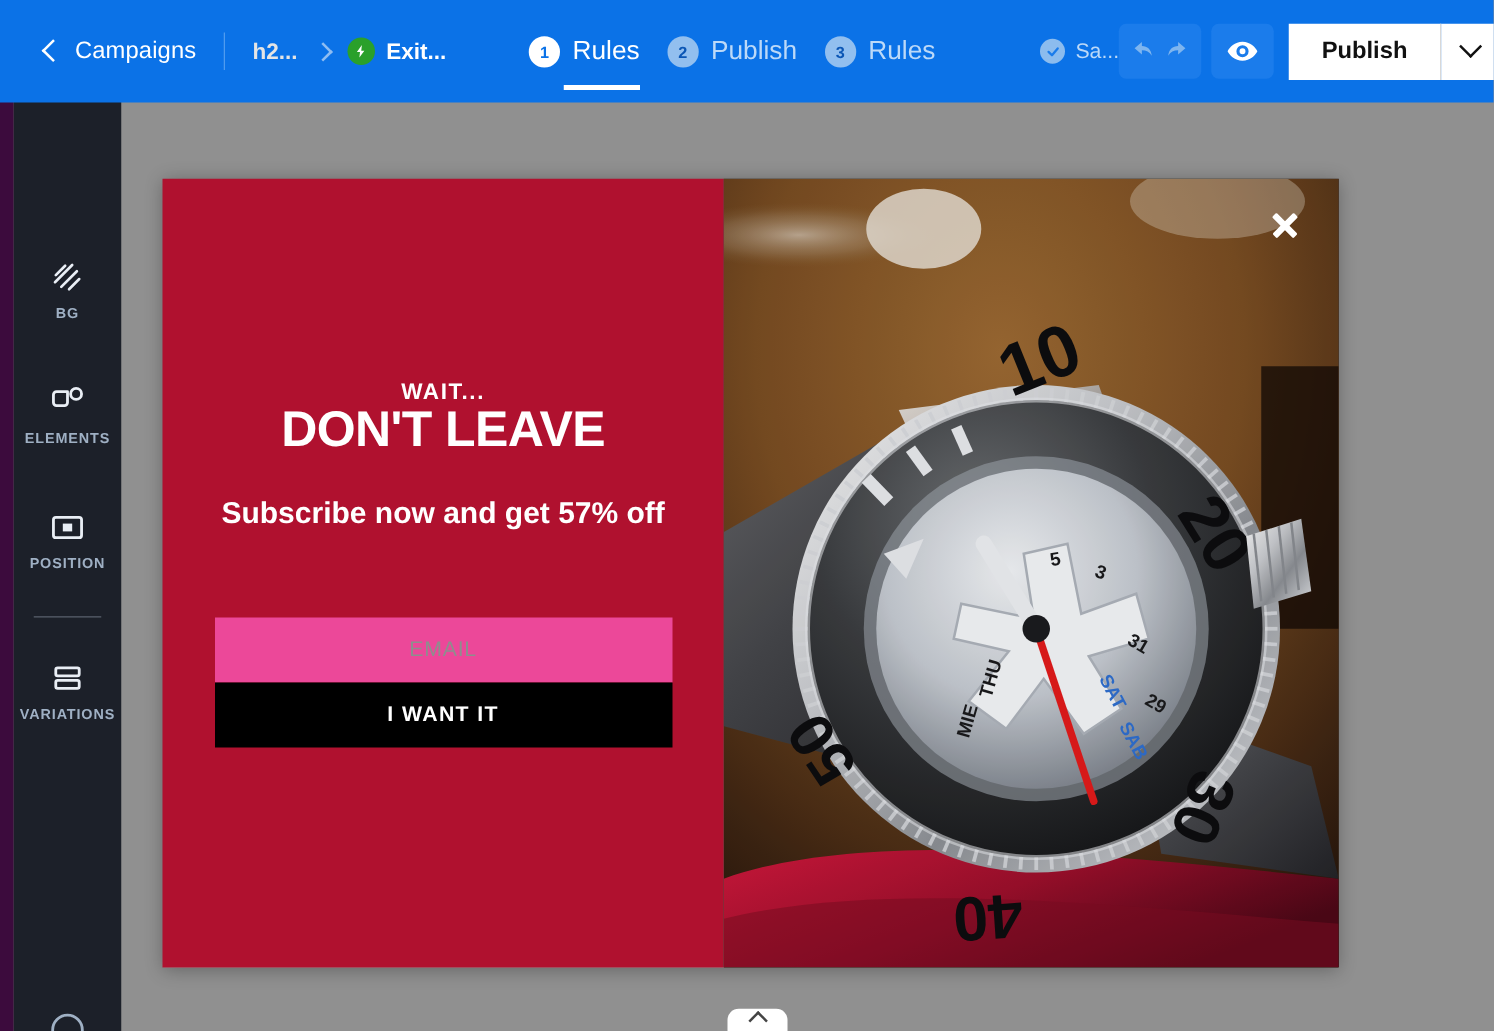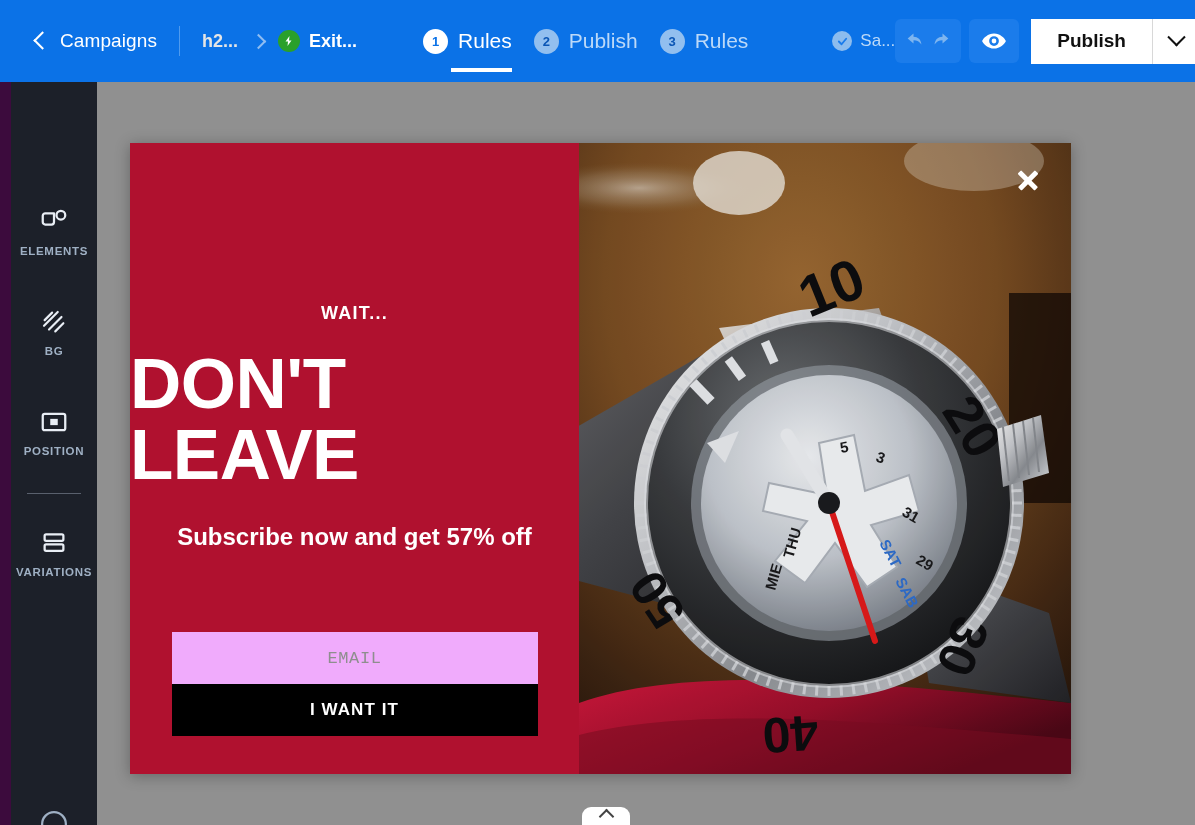--- a/index.html
+++ b/index.html
@@ -135,29 +135,29 @@
     position:absolute; left:33px; top:61px; width:941px; height:631px;
     display:flex; box-shadow:0 2px 14px rgba(0,0,0,.3);
   }
   .popup-left {
     width:449px; background:#b0112f; position:relative;
     display:flex; flex-direction:column; align-items:center;
     padding-top:132px;
   }
   .p-wait { color:#fff; font-size:18px; font-weight:bold; letter-spacing:1.3px;margin-top:28px; }
   .p-head {
-    color:#fff; font-size:71px; font-weight:bold; letter-spacing:-.5px;
-    margin-top:24px; line-height:1;
+    color:#fff; font-size:40px; font-weight:bold; letter-spacing:-.5px;
+    line-height:1;
   }
   .p-sub { color:#fff; font-size:24px; font-weight:bold; margin-top:33px; }
   .p-form { margin-top:69px; width:100%; display:flex; flex-direction:column; align-items:center; }
   .p-input {
-    width:366px; height:52px; background:#f0abfc; border:none; outline:none;
+    width:366px; height:52px; background:#ec4899; border:none; outline:none;
     text-align:center; font-size:17px; letter-spacing:.6px;
-    font-family:Liberation Mono, monospace; color:#333;margin-top:12px;
+    font-family:Liberation Sans, sans-serif; color:#333;
   }
   .p-input::placeholder { color:#8e8e8e; }
   .p-btn {
     width:366px; height:52px; background:#000; color:#fff; border:none;
     font-size:17px; font-weight:bold; letter-spacing:1.1px; 
     font-family:"Liberation Sans", sans-serif; cursor:pointer;
   }
 
   .popup-right {
     width:492px; position:relative; overflow:hidden;
@@ -251,35 +251,35 @@
     </div>
   </div>
 </div>
 
 <div id="purple-edge"></div>
 
 <div id="sidebar">
 
   <div class="side-item">
     <span class="side-icon">
+      <svg viewBox="0 0 24 24" fill="none" stroke="#e9eef5" stroke-width="1.7" stroke-linecap="round">
+        <path d="M4 15L15 4M8 18L18 8M13 19.5L19.5 13M4.5 10.5L10.5 4.5"></path>
+      </svg>
+    </span>
+    <span class="side-label">BG</span>
+  </div>
+
+  <div class="side-item">
+    <span class="side-icon">
       <svg viewBox="0 0 24 24" fill="none" stroke="#e9eef5" stroke-width="1.8" stroke-linecap="round" stroke-linejoin="round">
         <path d="M3 7a2 2 0 0 1 2-2h7v7a2 2 0 0 1-2 2H5a2 2 0 0 1-2-2z"></path>
           <circle cx="17.5" cy="6.5" r="3.5"></circle>
       </svg>
     </span>
     <span class="side-label">ELEMENTS</span>
-  </div>
-
-  <div class="side-item">
-    <span class="side-icon">
-      <svg viewBox="0 0 24 24" fill="none" stroke="#e9eef5" stroke-width="1.7" stroke-linecap="round">
-        <path d="M4 15L15 4M8 18L18 8M13 19.5L19.5 13M4.5 10.5L10.5 4.5"></path>
-      </svg>
-    </span>
-    <span class="side-label">BG</span>
   </div>
 
   <div class="side-item">
     <span class="side-icon">
       <svg viewBox="0 0 24 24" fill="none" stroke="#e9eef5" stroke-width="1.8">
         <rect x="3" y="5.5" width="18" height="13" rx="1.6"></rect>
           <rect x="9" y="9.5" width="6" height="5" fill="#e9eef5" stroke="none"></rect>
       </svg>
     </span>
     <span class="side-label">POSITION</span>

